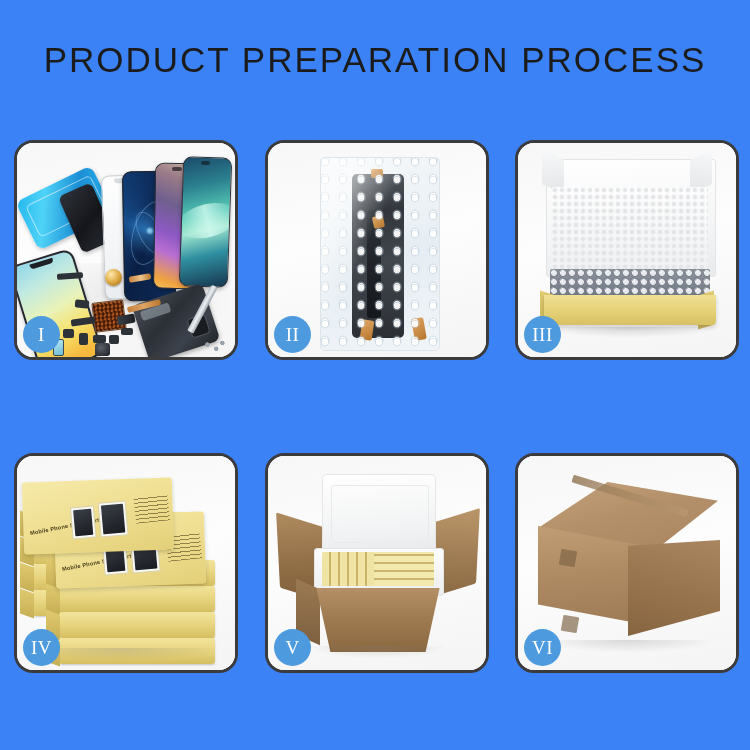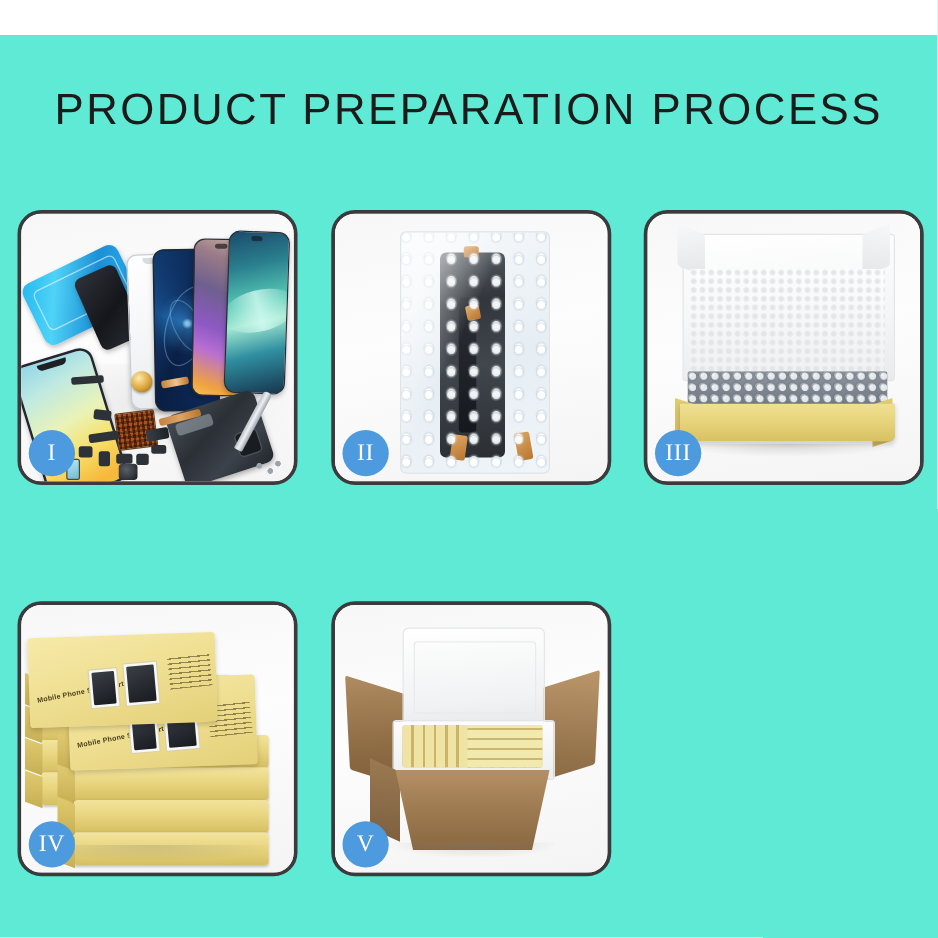--- a/index.html
+++ b/index.html
@@ -11,22 +11,21 @@
   body {
     width: 750px;
     height: 750px;
     overflow: hidden;
     font-family: "Liberation Sans", sans-serif;
     position: relative;
   }
   .page {
     position: absolute;
     inset: 0;
-    background: #5eead4;
-    margin-top: 28px;
+    background: #3b82f6;
   }
 
   
   .header {
     position: absolute;
     top: 0; left: 0; right: 0;
     text-align: center;
     padding-top: 42px;
   }
   .title {
@@ -782,15 +781,27 @@
           <span class="stripes"></span>
           <span class="stack2"></span>
         </div>
         <div class="p5-cartonside"></div>
         <div class="p5-cartonfront"></div>
         <div class="p5-shadow"></div>
       </div>
       <div class="badge">V</div>
     </div>
 
+    <div class="panel c2 r1">
+      <div class="stage">
+        <div class="p6-top"></div>
+        <div class="p6-seam"></div>
+        <div class="p6-front"></div>
+        <div class="p6-side"></div>
+        <div class="p6-tapeA"></div>
+        <div class="p6-tapeB"></div>
+        <div class="p6-shadow"></div>
+      </div>
+      <div class="badge">VI</div>
+    </div>
 
   </div>
 </div>
 
 </body></html>

